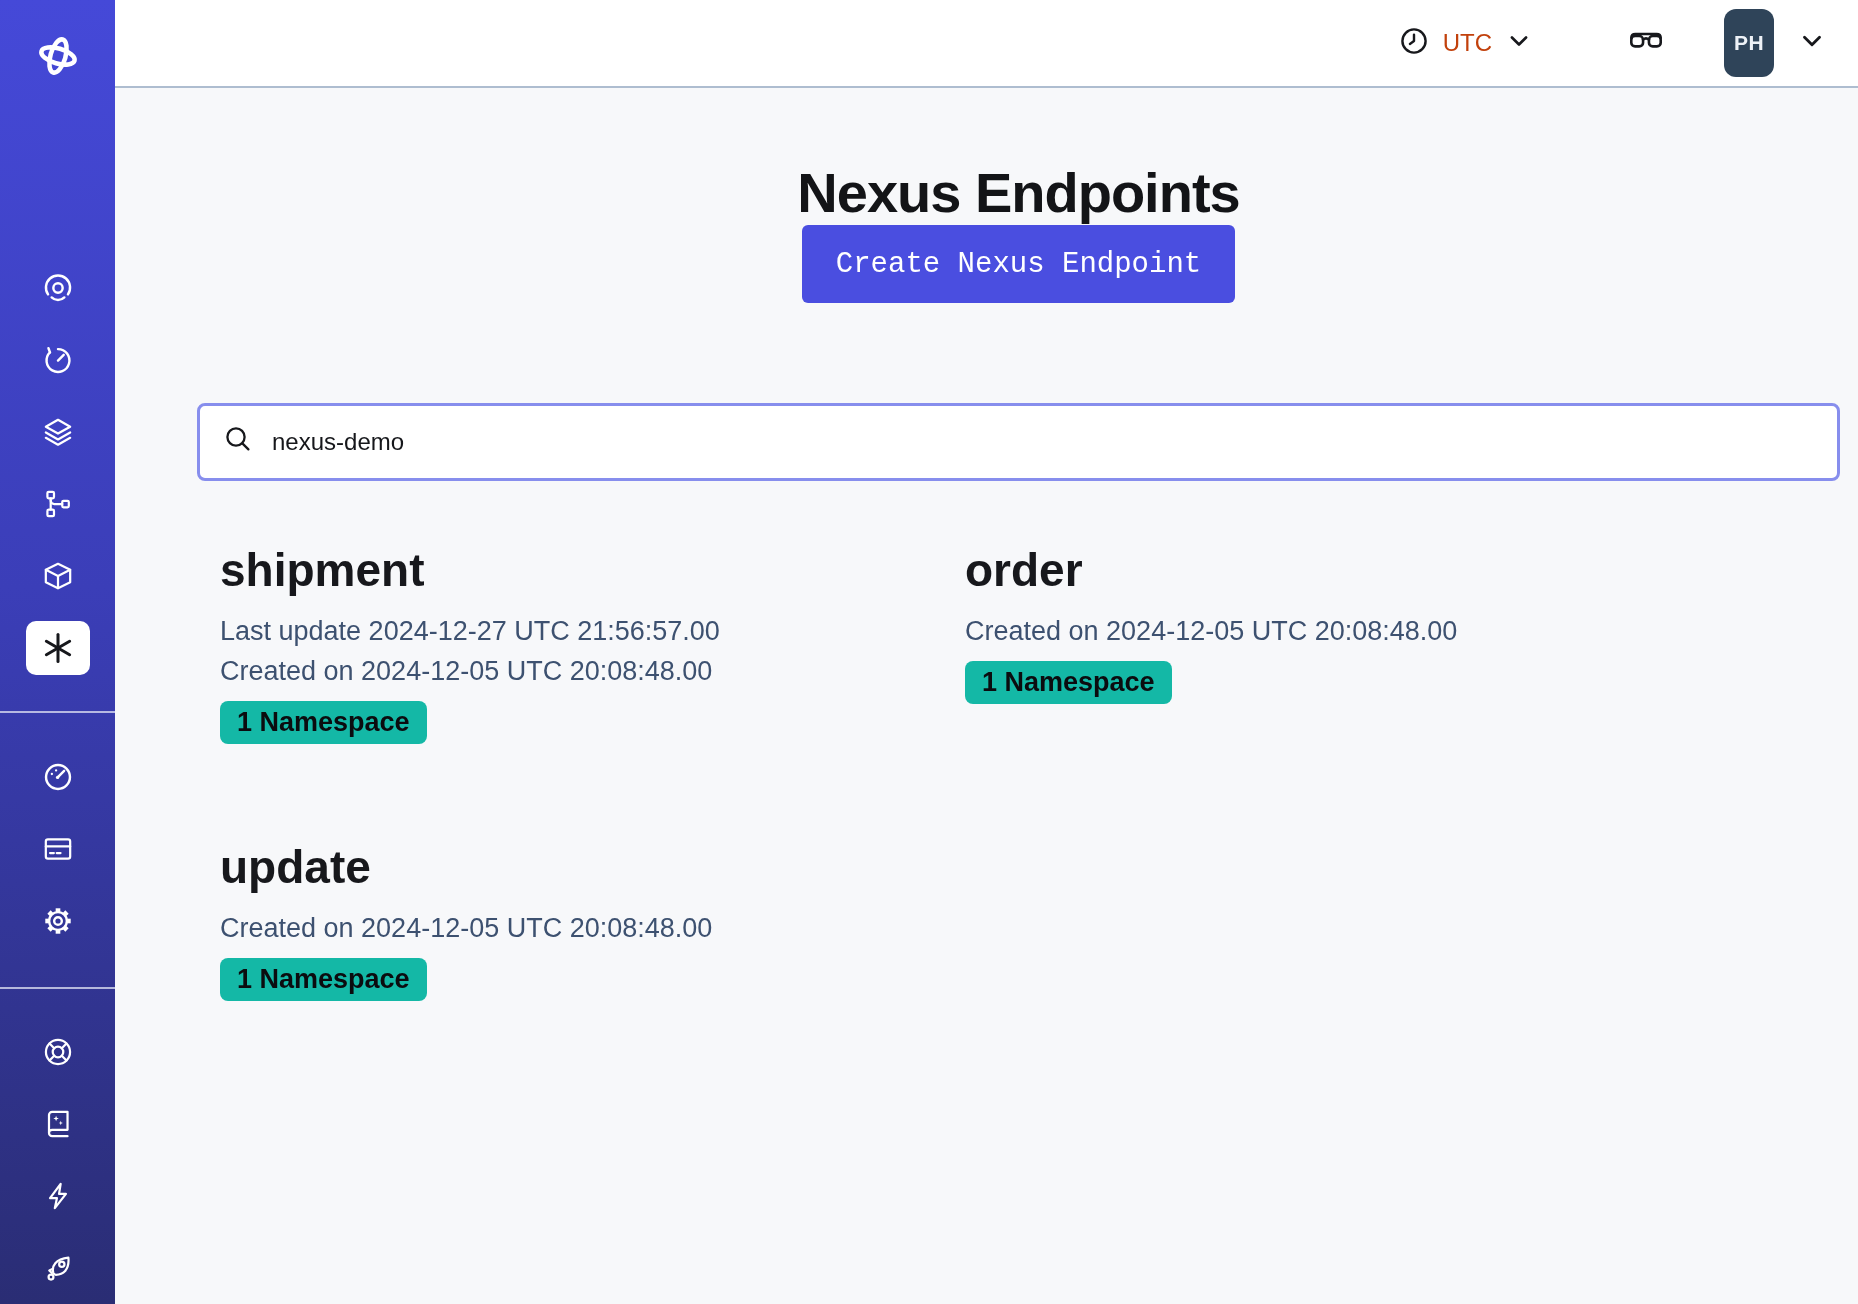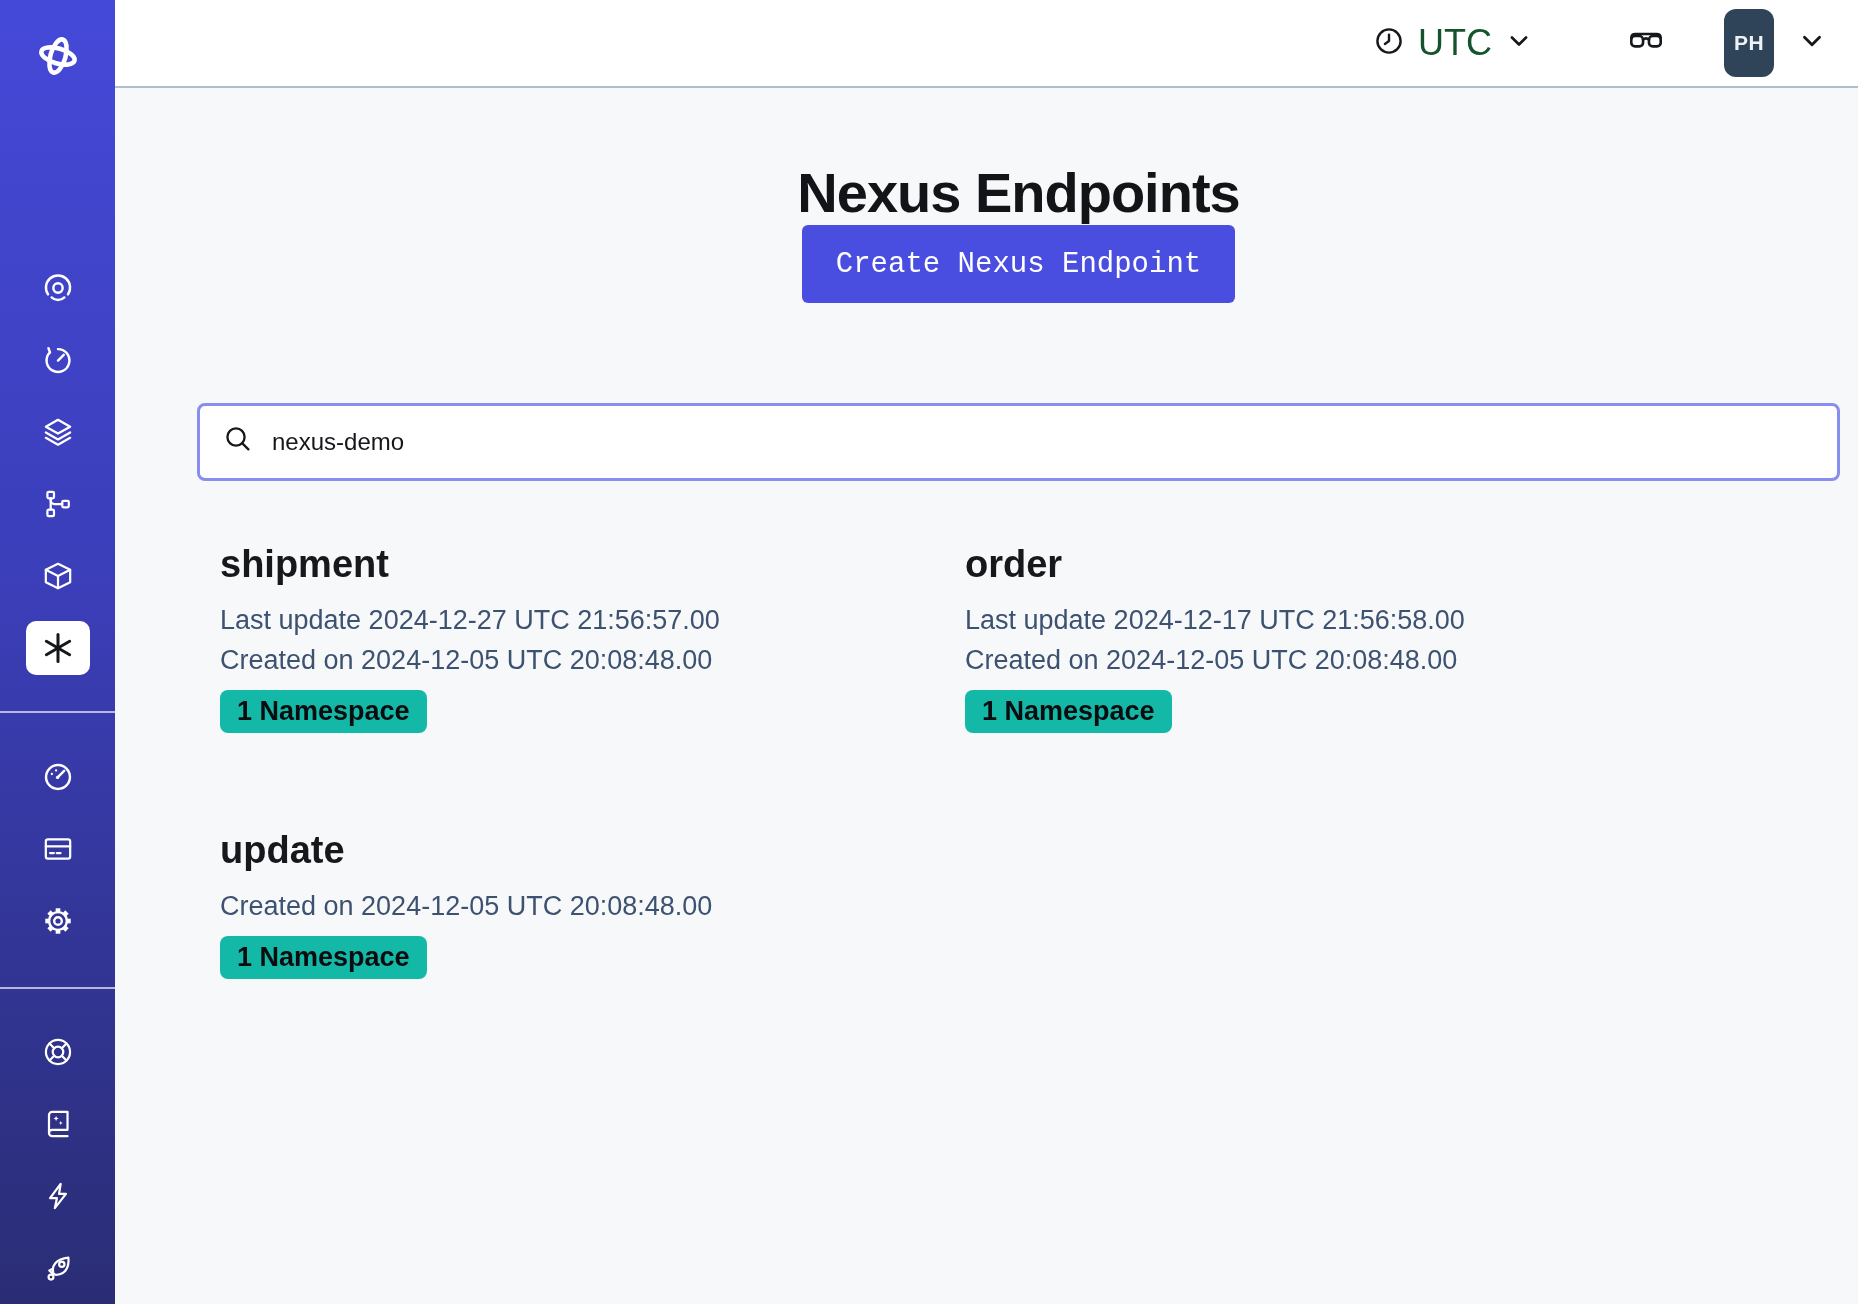--- a/index.html
+++ b/index.html
@@ -19,21 +19,21 @@
                  display:flex; align-items:center; justify-content:center; }
   .side-divider { width:115px; height:2px; background:rgba(225,228,244,0.75); flex:0 0 2px; }
   .div1 { margin-top:27px; } .grp2-first { margin-top:28px; }
   .div2 { margin-top:30px; } .grp3-first { margin-top:27px; }
 
   
   .right { flex:1; display:flex; flex-direction:column; min-width:0; }
   .topbar { height:88px; flex:0 0 88px; background:#ffffff; border-bottom:2px solid #aebdd0;
             display:flex; align-items:center; justify-content:flex-end; padding-right:30px; }
   .tz-group { display:flex; align-items:center; gap:12px; cursor:pointer; }
-  .tz-label { font-size:36px; color:#14532d; }
+  .tz-label { font-size:24px; color:#c2410c; }
   .glasses-btn { margin-left:92px; cursor:pointer; display:flex; align-items:center; }
   .avatar { margin-left:58px; width:50px; height:68px; border-radius:12px; background:#2f4459;
             color:#eef2f7; font-size:21px; font-weight:600; display:flex; align-items:center;
             justify-content:center; cursor:pointer; letter-spacing:0.5px; }
   .user-chevron { margin-left:22px; cursor:pointer; display:flex; align-items:center; }
 
   
   .main { flex:1; padding:0 18px 0 82px; }
   .page-header { margin-top:72px; display:flex; align-items:center; justify-content:space-between;flex-direction:column; }
   .page-title { font-size:56px; font-weight:700; color:#131417; letter-spacing:-1px; }
@@ -41,21 +41,21 @@
                 border-radius:6px; font-size:29px; font-family:Liberation Mono, monospace; font-weight:500; cursor:pointer; }
 
   .search-box { margin-top:100px; height:78px; width:100%; background:#ffffff;
                 border:3px solid #878eed; border-radius:8px; display:flex; align-items:center;
                 padding:0 22px; gap:16px; }
   .search-box input { flex:1; border:none; outline:none; font-size:24px; color:#16171b;
                       font-family:inherit; background:transparent; }
 
   .cards { margin-top:62px; display:grid; grid-template-columns:745px 1fr; row-gap:96px; }
   .endpoint-card { padding-left:23px; cursor:pointer; }
-  .endpoint-name { font-size:38px; font-weight:700; color:#17181c; margin-bottom:14px; }
+  .endpoint-name { font-size:46px; font-weight:700; color:#17181c; margin-bottom:14px; }
   .endpoint-meta { font-size:27px; color:#3d5170; line-height:40px; }
   .ns-badge { display:inline-block; margin-top:10px; background:#14b8a6; color:#0b0c0f;
               font-size:27px; font-weight:700; padding:6px 17px; border-radius:8px; }
 
   .icon-white { stroke:#ffffff; fill:none; stroke-width:2.3; stroke-linecap:round; stroke-linejoin:round; }
   .icon-dark  { stroke:#17181c; fill:none; stroke-width:2.4; stroke-linecap:round; stroke-linejoin:round; }
 </style>
 </head>
 <body>
 
@@ -278,21 +278,20 @@
 
           <div class="endpoint-card">
             <div class="endpoint-name">shipment</div>
             <div class="endpoint-meta">Last update 2024-12-27 UTC 21:56:57.00</div>
             <div class="endpoint-meta">Created on 2024-12-05 UTC 20:08:48.00</div>
             <span class="ns-badge">1 Namespace</span>
           </div>
 
           <div class="endpoint-card">
             <div class="endpoint-name">order</div>
-            <div class="endpoint-meta">Last update 2024-12-17 UTC 21:56:58.00</div>
             <div class="endpoint-meta">Created on 2024-12-05 UTC 20:08:48.00</div>
             <span class="ns-badge">1 Namespace</span>
           </div>
 
           <div class="endpoint-card">
             <div class="endpoint-name">update</div>
             <div class="endpoint-meta">Created on 2024-12-05 UTC 20:08:48.00</div>
             <span class="ns-badge">1 Namespace</span>
           </div>
         </div>

